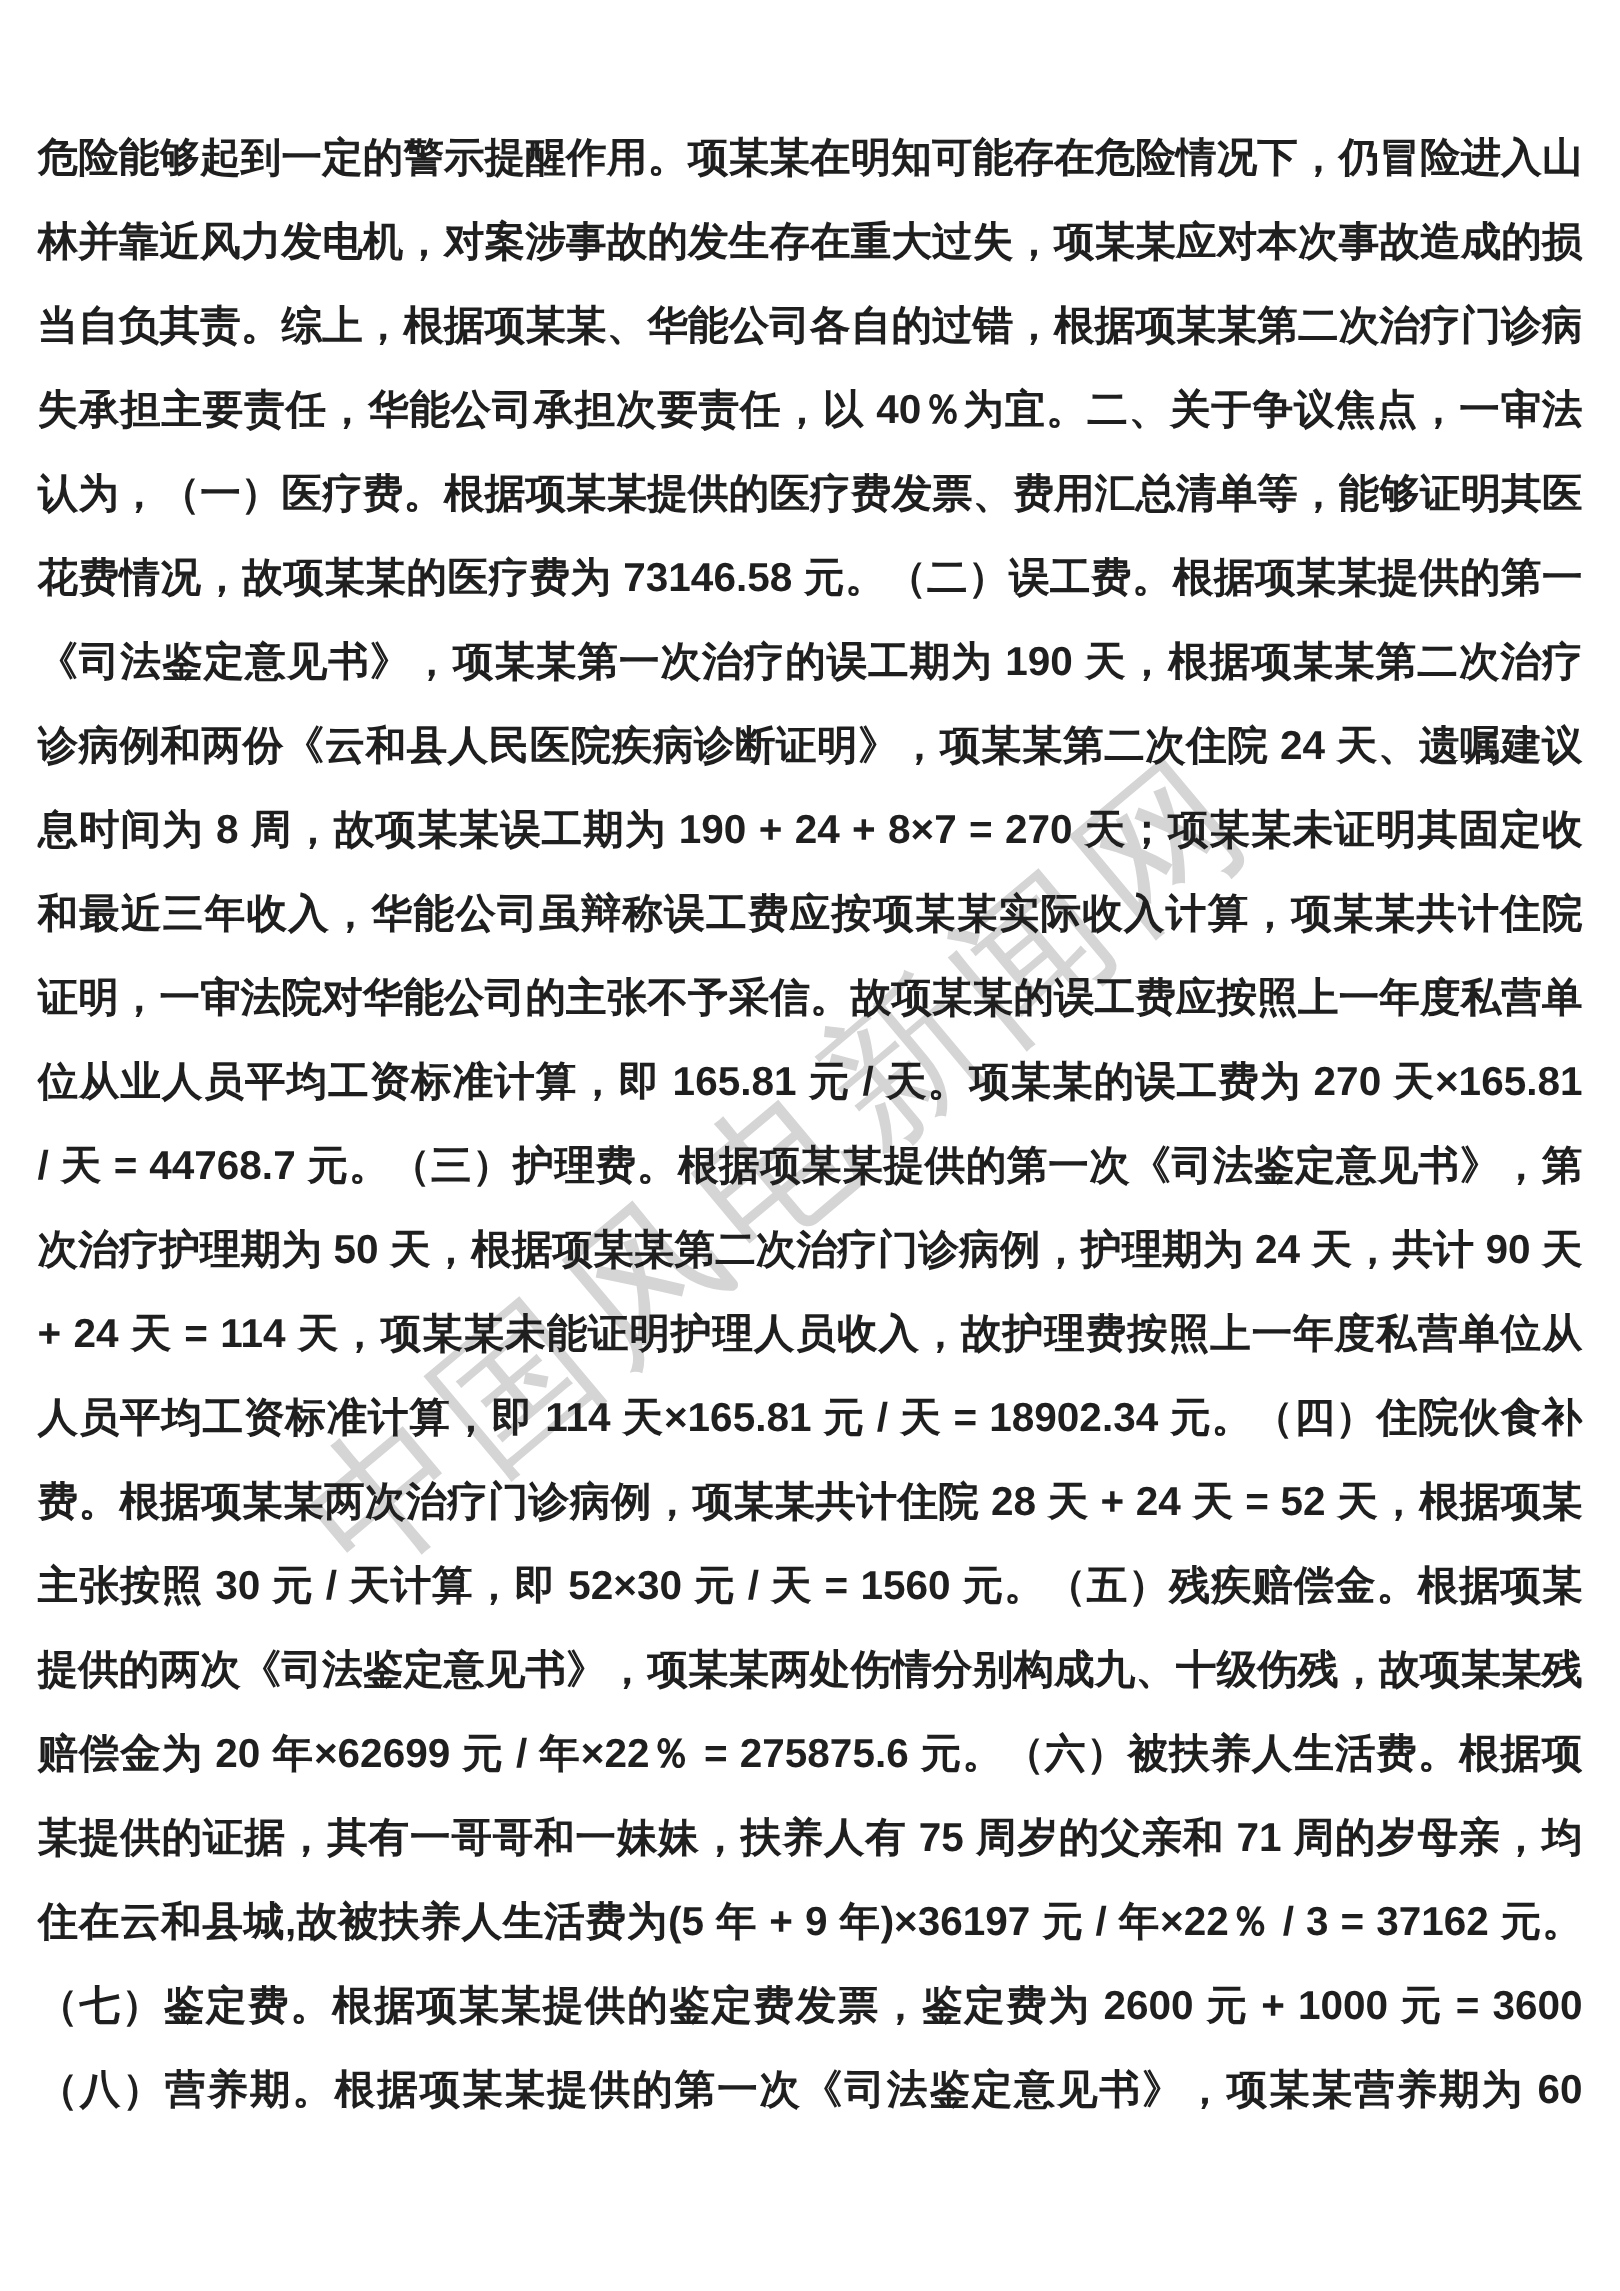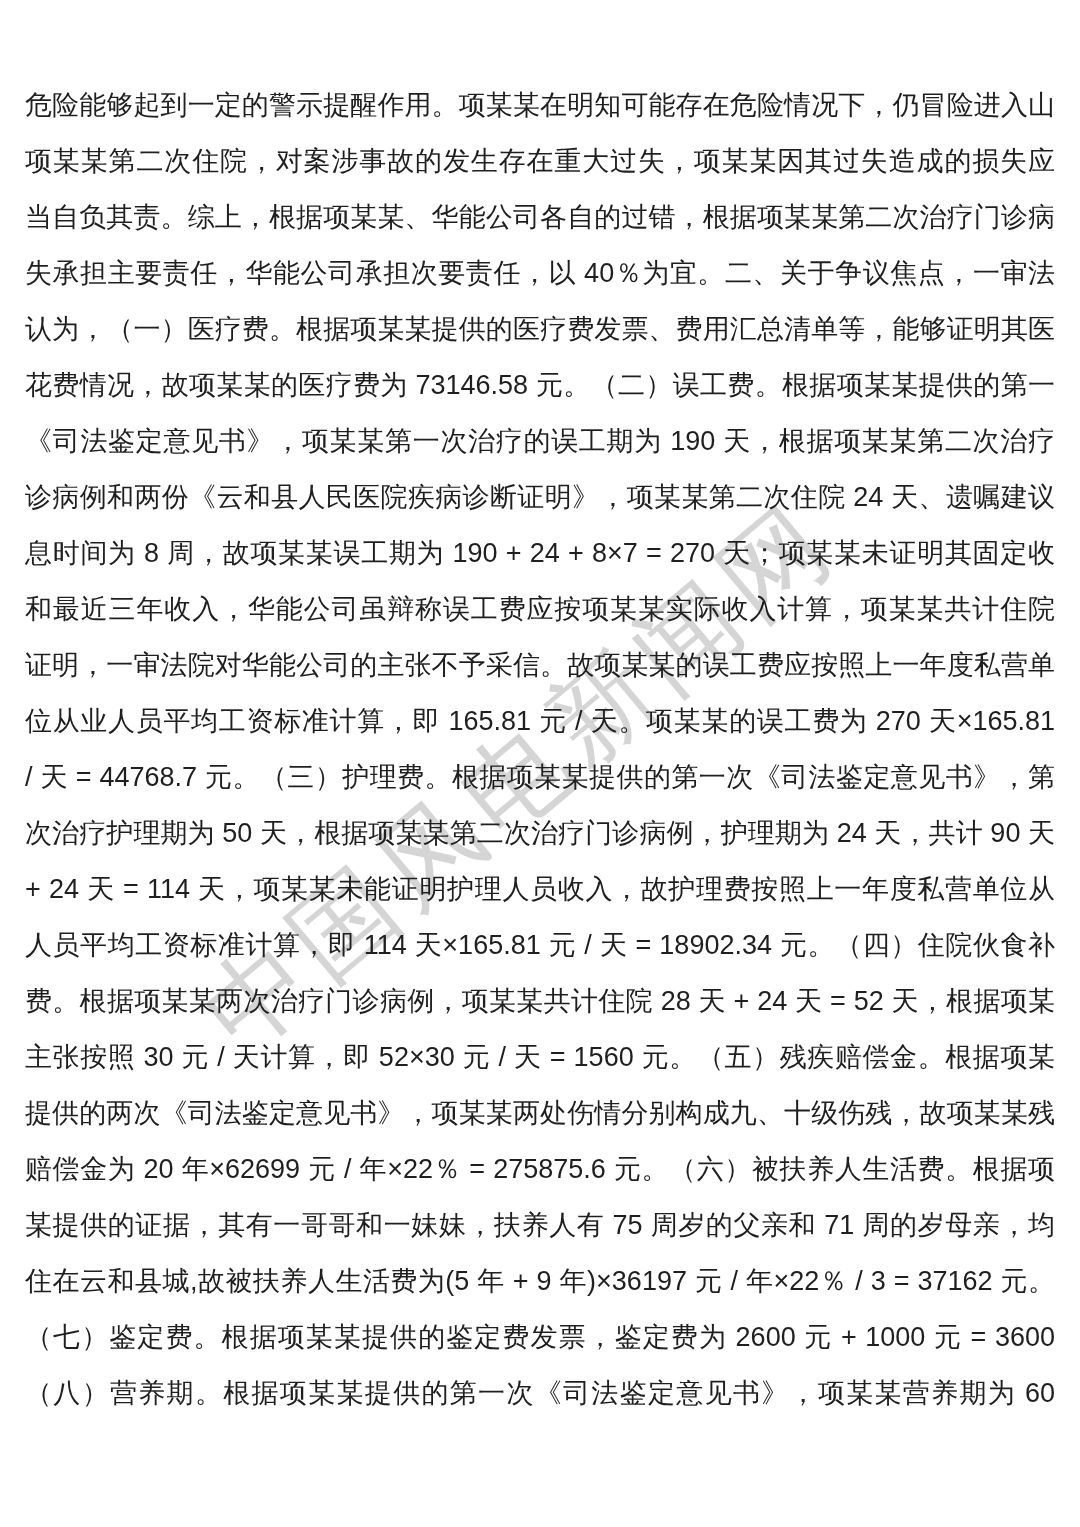--- a/index.html
+++ b/index.html
@@ -41,32 +41,33 @@
     color: #1f1f1f;
     font-size: 27px;
     line-height: 56px;
   }
   .line {
     height: 56px;
     overflow: hidden;
     text-align: justify;
     text-align-last: justify;
     text-justify: inter-character;
+    font-weight: bold;
   }
 </style>
 </head>
 <body>
 
 <div class="page">
 
   <div class="watermark">中国风电新闻网</div>
 
   <div class="textblock">
     <div class="line">危险能够起到一定的警示提醒作用。项某某在明知可能存在危险情况下，仍冒险进入山</div>
-    <div class="line">项某某第二次住院，对案涉事故的发生存在重大过失，项某某因其过失造成的损失应</div>
+    <div class="line">林并靠近风力发电机，对案涉事故的发生存在重大过失，项某某应对本次事故造成的损</div>
     <div class="line">当自负其责。综上，根据项某某、华能公司各自的过错，根据项某某第二次治疗门诊病例</div>
     <div class="line">失承担主要责任，华能公司承担次要责任，以 40％为宜。二、关于争议焦点，一审法院</div>
     <div class="line">认为，（一）医疗费。根据项某某提供的医疗费发票、费用汇总清单等，能够证明其医疗</div>
     <div class="line">花费情况，故项某某的医疗费为 73146.58 元。（二）误工费。根据项某某提供的第一次</div>
     <div class="line">《司法鉴定意见书》，项某某第一次治疗的误工期为 190 天，根据项某某第二次治疗门</div>
     <div class="line">诊病例和两份《云和县人民医院疾病诊断证明》，项某某第二次住院 24 天、遗嘱建议休</div>
     <div class="line">息时间为 8 周，故项某某误工期为 190 + 24 + 8×7 = 270 天；项某某未证明其固定收入</div>
     <div class="line">和最近三年收入，华能公司虽辩称误工费应按项某某实际收入计算，项某某共计住院</div>
     <div class="line">证明，一审法院对华能公司的主张不予采信。故项某某的误工费应按照上一年度私营单</div>
     <div class="line">位从业人员平均工资标准计算，即 165.81 元 / 天。项某某的误工费为 270 天×165.81 元</div>

